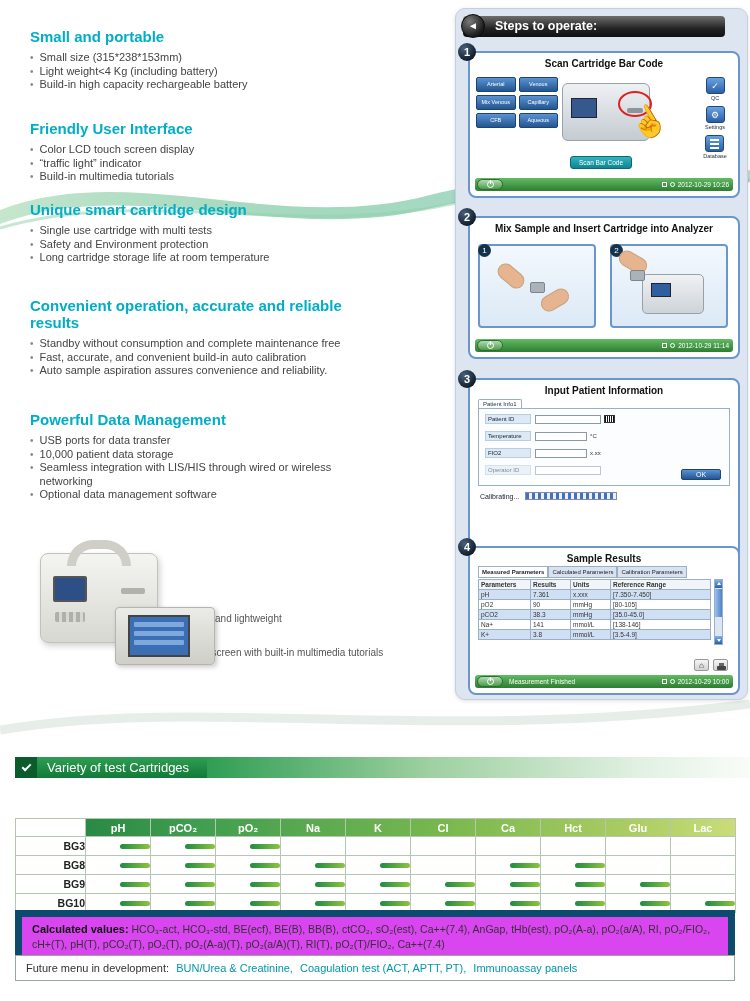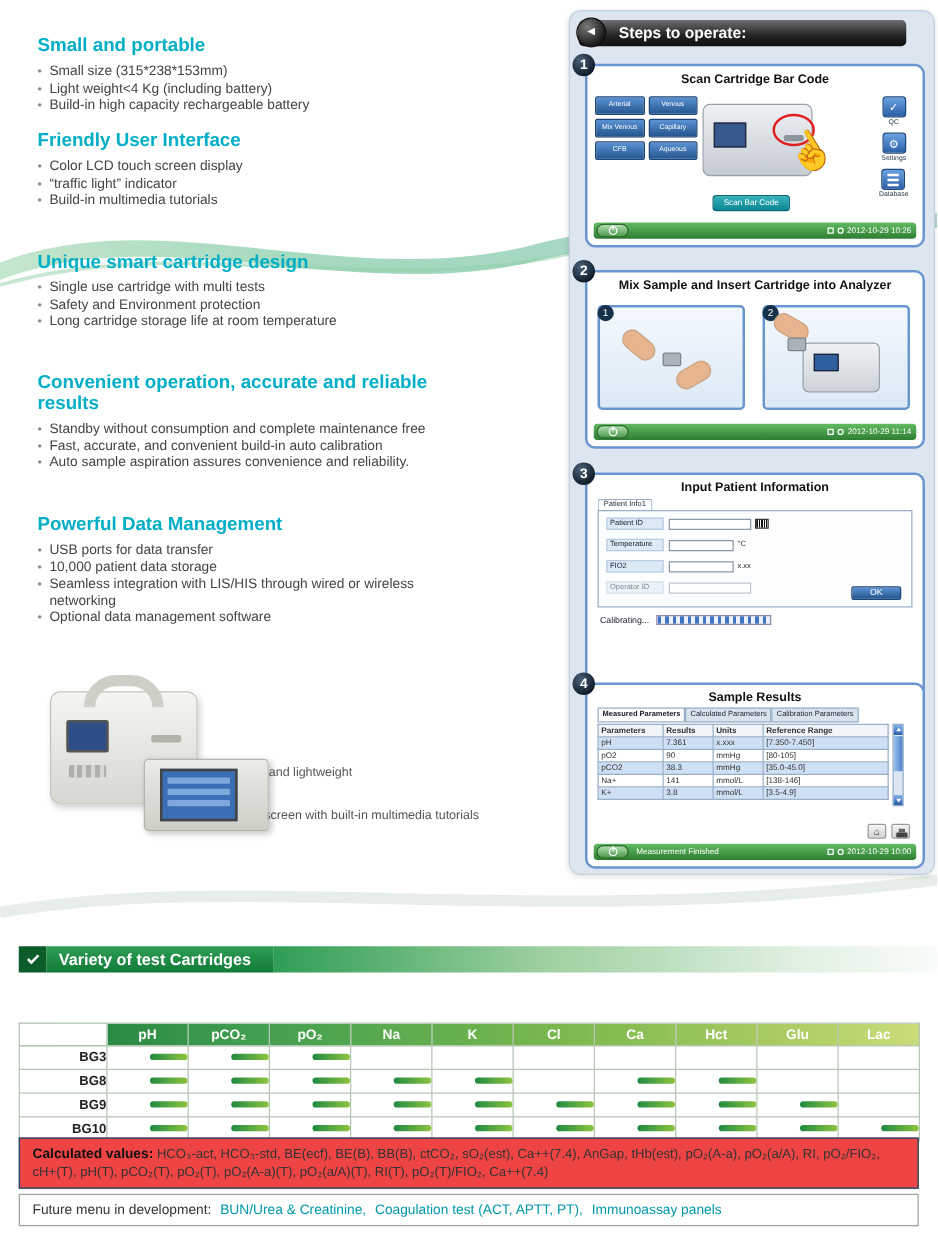--- a/index.html
+++ b/index.html
@@ -112,34 +112,34 @@
   .sb-thumb{position:absolute;left:0;right:0;top:9px;height:28px;background:linear-gradient(90deg,#9cc1ee,#4d82c8);}
   .s4-btns{position:absolute;right:10px;bottom:22px;display:flex;gap:4px;}
   .s4-btn{position:relative;width:15px;height:12px;background:linear-gradient(180deg,#f5f5f5,#d2d2d2);border:1px solid #999;border-radius:2px;font-size:8px;line-height:11px;text-align:center;color:#222;}
   .printer-ico{position:absolute;left:3px;top:6px;width:9px;height:4px;background:#444;border-radius:1px;}
   .printer-ico::before{content:"";position:absolute;left:2px;top:-3px;width:5px;height:3px;background:#666;}
 
   
   .cart-band{position:absolute;left:15px;top:757px;right:0;height:21px;display:flex;align-items:stretch;z-index:1;}
   .band-icon{width:22px;background:#0c5c2b;display:flex;align-items:center;justify-content:center;}
   .check-ico{width:9px;height:5px;border-left:2px solid #fff;border-bottom:2px solid #fff;transform:rotate(-45deg);margin-top:-2px;}
-  .band-title{background:linear-gradient(180deg,#2f9e54,#117a38);color:#fff;font-weight:bold;font-size:13px;display:flex;align-items:center;padding:0 18px 0 10px;white-space:nowrap;}
+  .band-title{background:linear-gradient(180deg,#2f9e54,#117a38);color:#fff;font-weight:normal;font-size:13px;display:flex;align-items:center;padding:0 18px 0 10px;white-space:nowrap;}
   .band-tail{flex:1;background:linear-gradient(90deg,#2f9e54,#9ccf9f 40%,#e2f1e3 80%,#f9fcf9);}
 
   
   .cart-table{position:absolute;left:15px;top:818px;width:720px;border-collapse:collapse;table-layout:fixed;z-index:1;}
   .cart-table th,.cart-table td{border:1px solid #b5c6b5;text-align:center;}
   .cart-table thead tr{background:linear-gradient(90deg,#1c7c3c,#3f9e4f 25%,#7ab84e 60%,#aacc62 85%,#c9dd7a);}
   .cart-table th{color:#fff;font-size:11px;font-weight:bold;height:18px;width:65px;}
   .cart-table th.corner{background:#fff;width:70px;}
   .cart-table td{height:13px;text-align:right;}
   .cart-name{font-weight:bold;font-size:10.5px;color:#222;}
   .pill{display:inline-block;width:30px;height:5px;border-radius:2.5px;background:linear-gradient(90deg,#1f8a43,#8fc43f);vertical-align:middle;}
 
-  .calc-box{position:absolute;left:15px;top:910px;width:720px;border:1px solid #0c4a6e;padding:5px 10px;font-size:10.5px;color:#333;line-height:14.5px;background:#ef4444;z-index:1;}
+  .calc-box{position:absolute;left:15px;top:910px;width:720px;border:7px solid #0c4a6e;padding:5px 10px;font-size:10.5px;color:#333;line-height:14.5px;background:#d946ef;z-index:1;}
   .calc-box .lbl{font-weight:bold;color:#111;font-size:11px;}
   .future-box{position:absolute;left:15px;top:955px;width:720px;border:1px solid #9aa89a;padding:6px 10px;font-size:11px;background:#fff;z-index:1;}
   .future-box .lead{color:#333;margin-right:4px;}
   .future-box .teal{color:#0098ab;margin-right:4px;}
 </style>
 </head>
 <body>
 
 <div class="page">
 
@@ -166,21 +166,21 @@
         </li>
       <li>
           <span>Light weight&lt;4 Kg (including battery)</span>
         </li>
       <li>
           <span>Build-in high capacity rechargeable battery</span>
         </li>
     </ul>
   </section>
 
-  <section class="feature" style="top:104px">
+  <section class="feature" style="top:120px">
     <h2>Friendly User Interface</h2>
     <ul>
       <li>
           <span>Color LCD touch screen display</span>
         </li>
       <li>
           <span>“traffic light” indicator</span>
         </li>
       <li>
           <span>Build-in multimedia tutorials</span>

